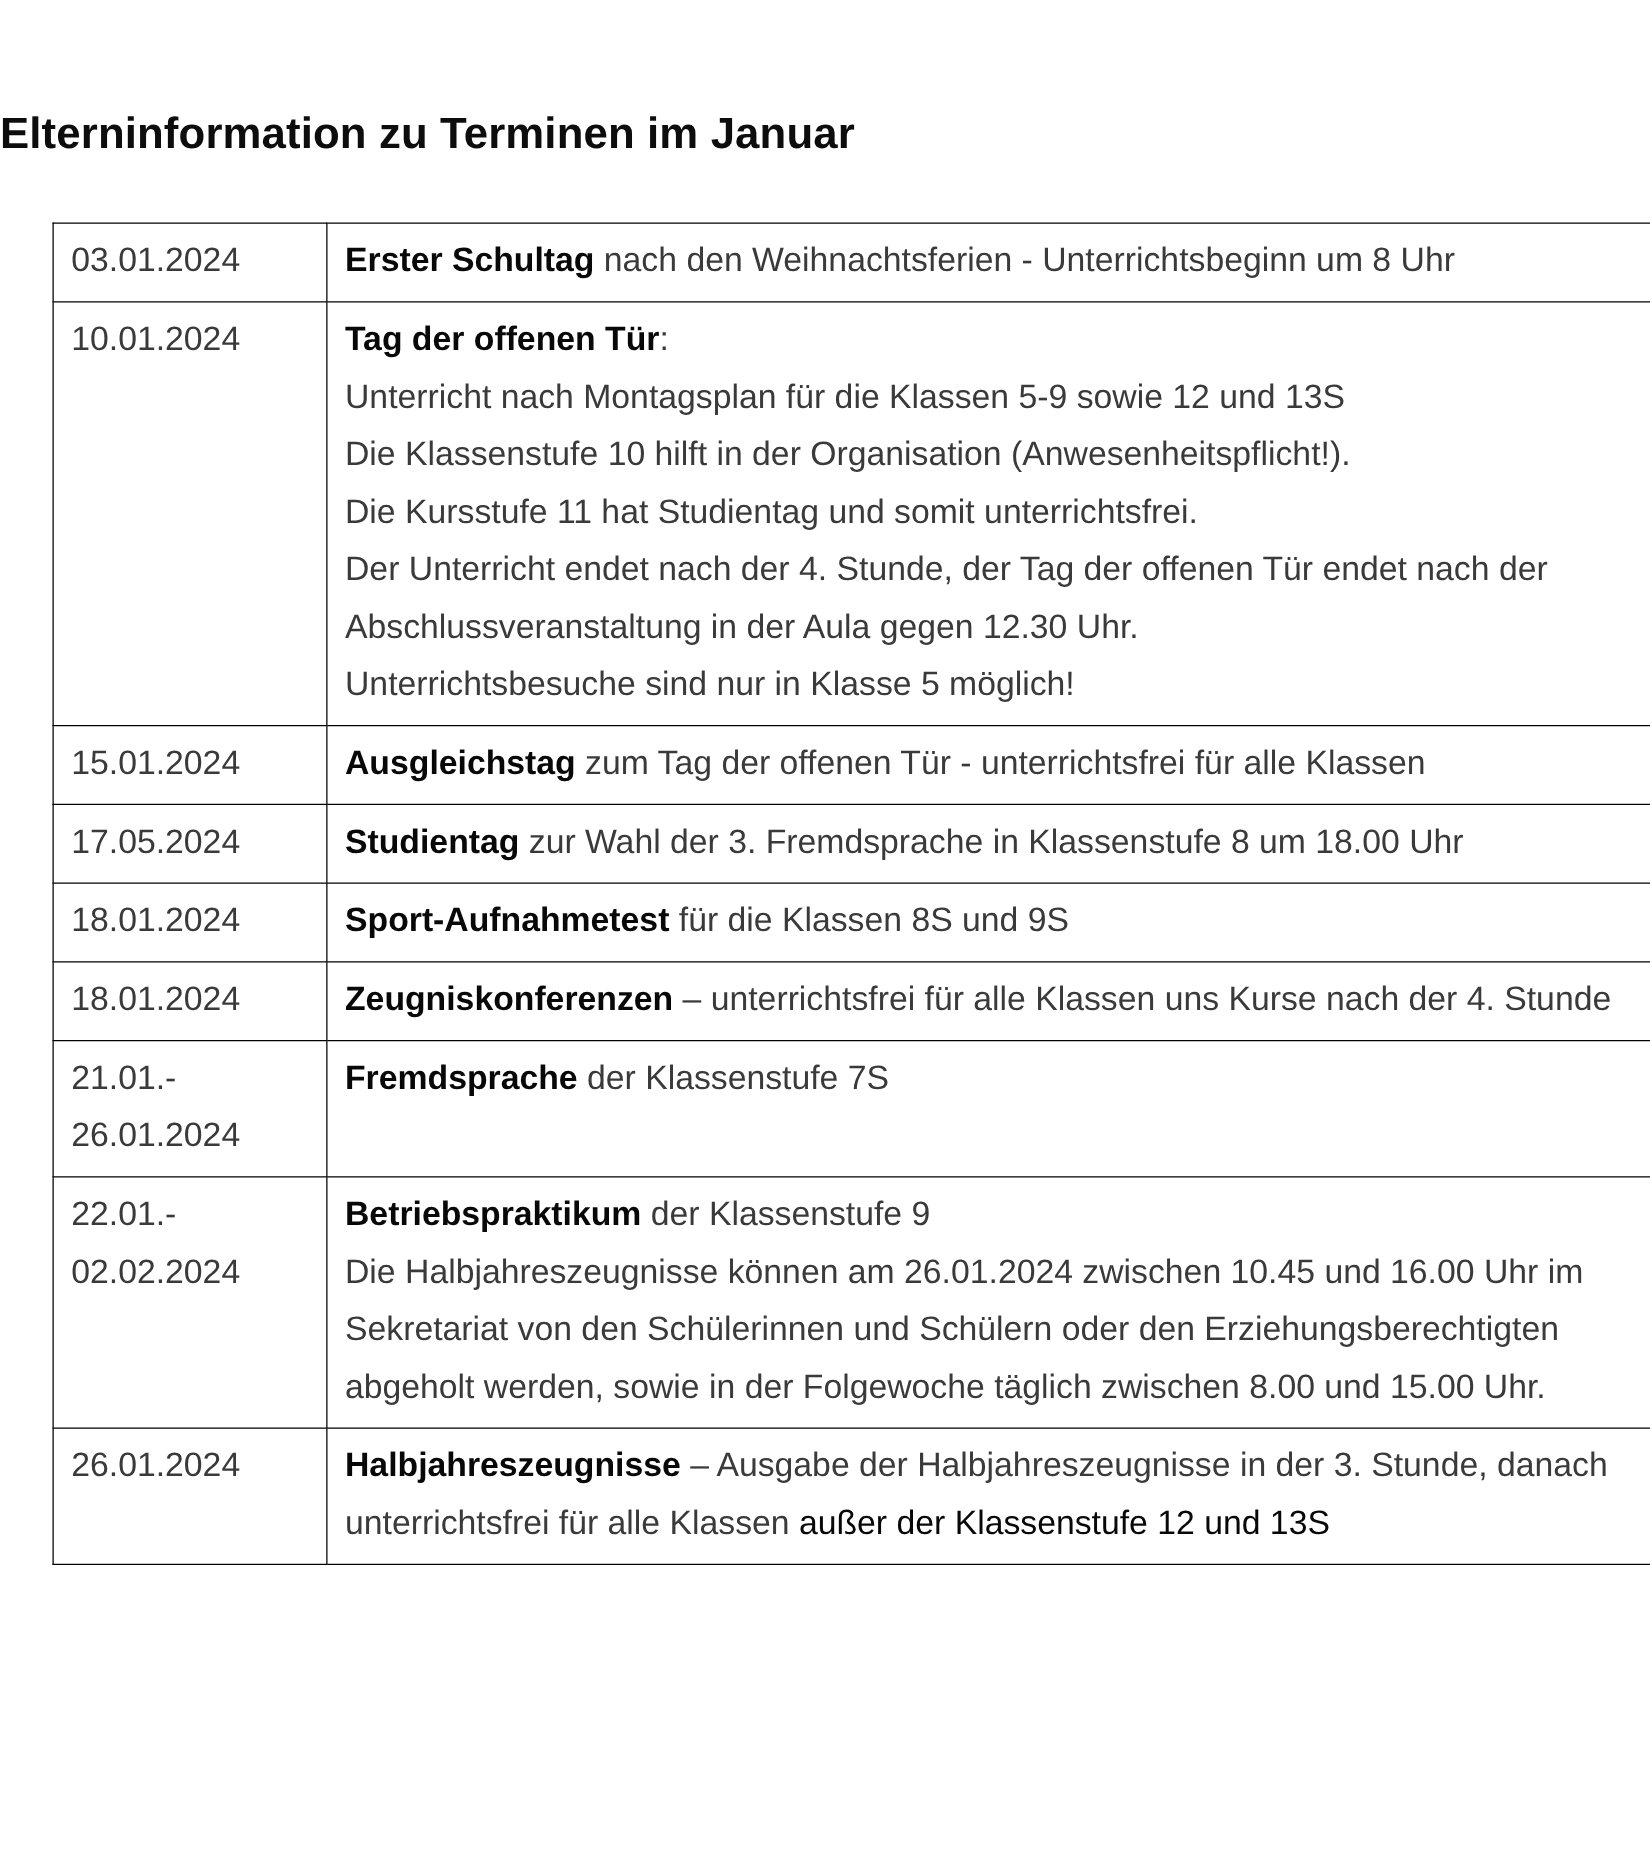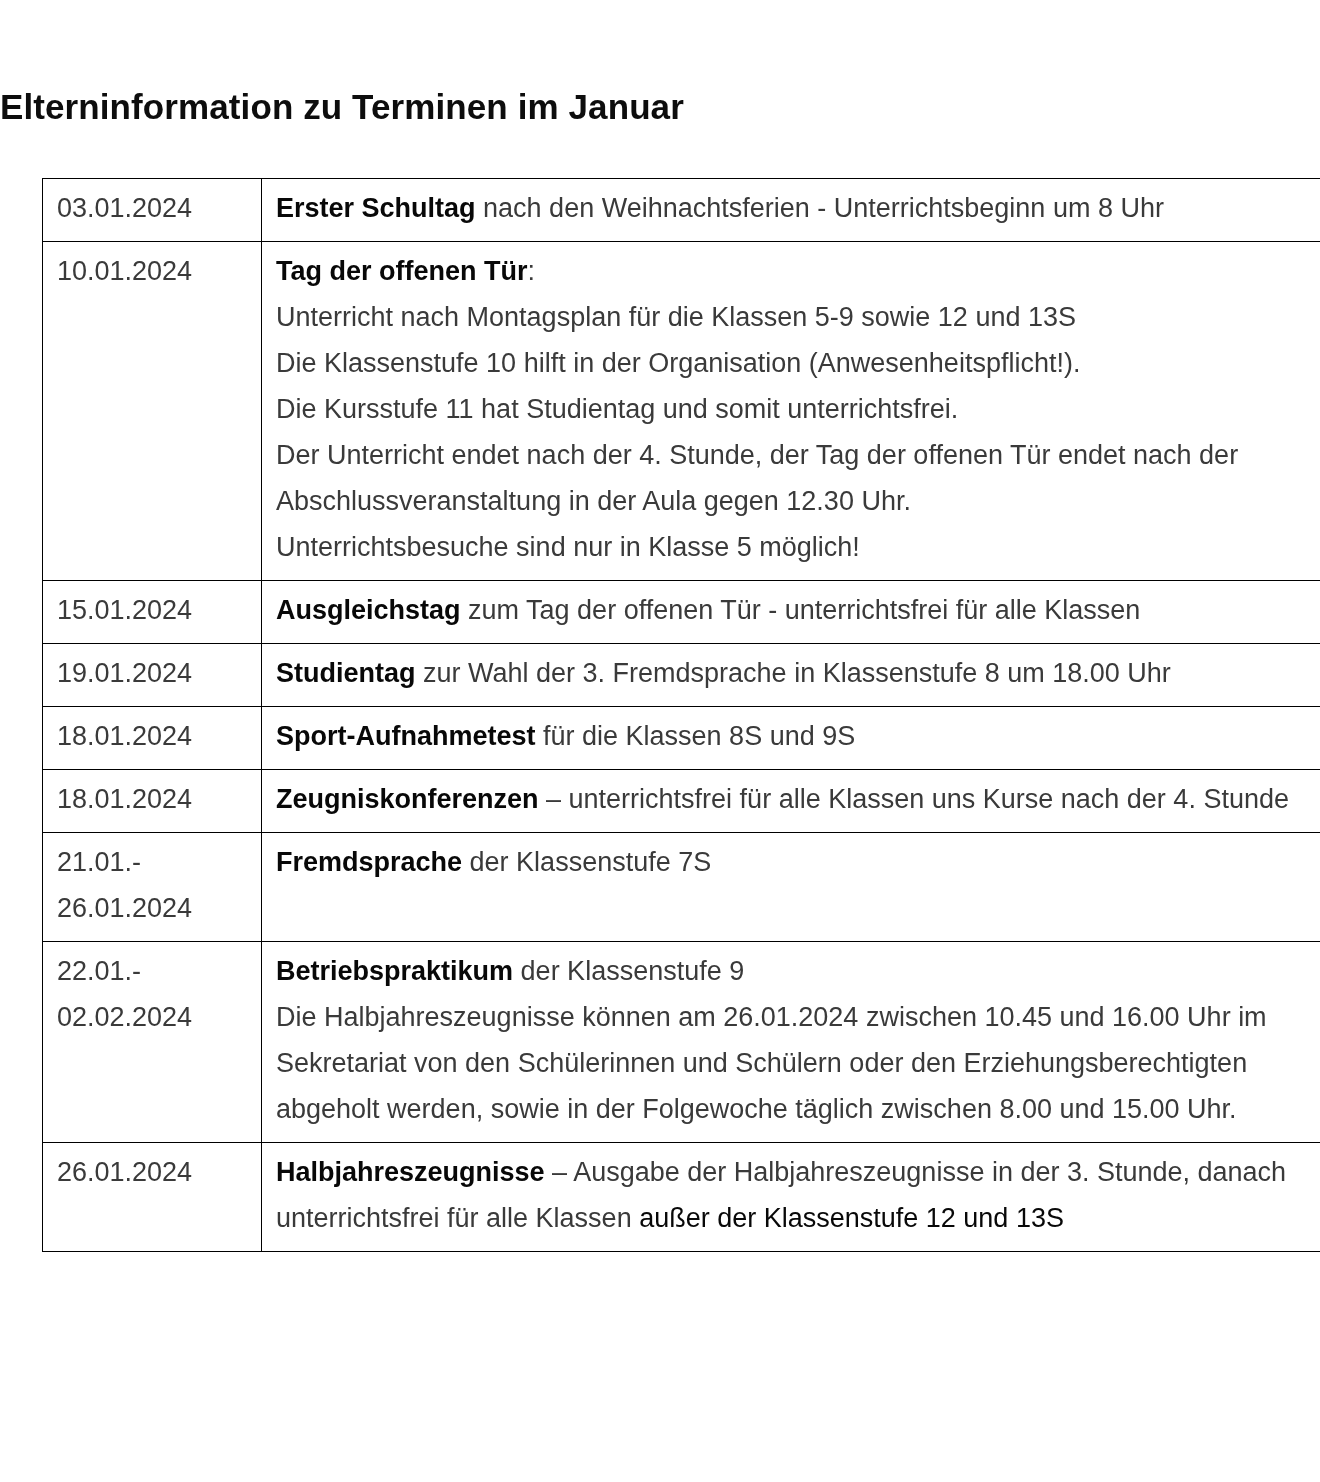--- a/index.html
+++ b/index.html
@@ -112,21 +112,21 @@
             <span class="desc-line">Unterrichtsbesuche sind nur in Klasse 5 möglich!</span>
           </td>
         </tr>
         <tr>
           <td class="date-cell">15.01.2024</td>
           <td class="desc-cell">
             <span class="desc-line"><span class="lead">Ausgleichstag</span><span> zum Tag der offenen Tür - unterrichtsfrei für alle Klassen</span></span>
           </td>
         </tr>
         <tr>
-          <td class="date-cell">19.01.2024</td>
+          <td class="date-cell">17.05.2024</td>
           <td class="desc-cell">
             <span class="desc-line"><span class="lead">Studientag</span><span> zur Wahl der 3. Fremdsprache in Klassenstufe 8 um 18.00 Uhr</span></span>
           </td>
         </tr>
         <tr>
           <td class="date-cell">18.01.2024</td>
           <td class="desc-cell">
             <span class="desc-line"><span class="lead">Sport-Aufnahmetest</span><span> für die Klassen 8S und 9S</span></span>
           </td>
         </tr>

